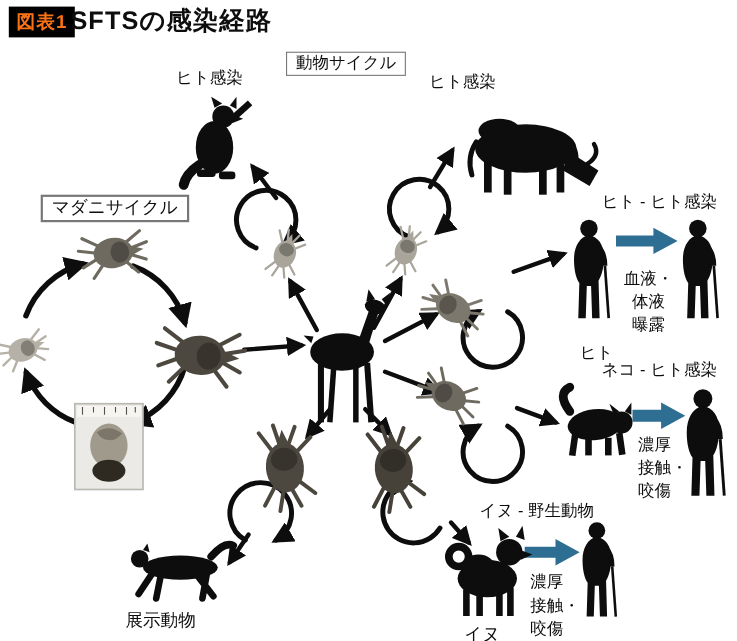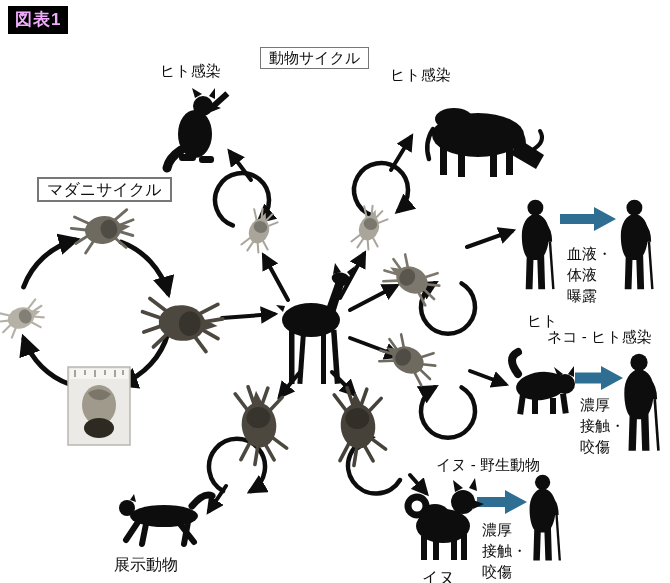--- a/index.html
+++ b/index.html
@@ -12,21 +12,21 @@
   #canvas{
     position:relative;width:670px;height:583px;background:var(--bg);
     font-family:"Liberation Sans", sans-serif;color:var(--ink);overflow:hidden;
   }
   #fig-svg{position:absolute;left:0;top:0;width:670px;height:583px;}
   .lbl{position:absolute;white-space:nowrap;color:var(--ink);line-height:1.2;}
   .f15{font-size:15px;}
   .f16{font-size:16px;}
   .boxed{border:1.5px solid var(--boxborder);padding:1px 8px;background:#fff;}
   .title-badge{
-    position:absolute;left:8px;top:6px;background:#000;color:#f0abfc;
+    position:absolute;left:8px;top:6px;background:#000;color:#f97316;
     font-size:17px;font-weight:bold;padding:2px 7px 3px 7px;letter-spacing:1px;
   }
   .fig-title{position:absolute;left:64px;top:3px;font-size:23px;font-weight:bold;letter-spacing:1px;}
   .route{position:absolute;font-size:15px;line-height:21px;color:var(--ink);}
 </style>
 </head>
 <body>
 
 <div id="canvas">
 
@@ -187,31 +187,33 @@
       <path d="M20,32 L8,50 M28,34 L24,54 M62,34 L76,52 M70,32 L66,54" stroke="var(--ink)" stroke-width="6" stroke-linecap="round" fill="none"></path>
     </g>
 
     <use href="#person" transform="translate(516,199) scale(0.97)"></use>
     <use href="#person" transform="translate(615,199) scale(0.97)"></use>
     <use href="#person" transform="translate(618,353) scale(1.05)"></use>
     <use href="#person" transform="translate(524,474) scale(0.93)"></use>
   </svg>
 
   <div class="title-badge">図表1</div>
+  <div class="fig-title">SFTSの感染経路</div>
 
   <div class="lbl boxed f16" style="left:37px;top:177px;border-width:2px;">マダニサイクル</div>
   <div class="lbl boxed f15" style="left:260px;top:47px;">動物サイクル</div>
 
   <div class="lbl f15" style="left:160px;top:62px;">ヒト感染</div>
   <div class="lbl f15" style="left:390px;top:66px;">ヒト感染</div>
   <div class="lbl f16" style="left:114px;top:555px;">展示動物</div>
   <div class="lbl f15" style="left:527px;top:292px;margin-top:20px;">ヒト</div>
   <div class="lbl f16" style="left:422px;top:568px;">イヌ</div>
 
-  <div class="route" style="left:567px;top:243px;">
+  <div class="lbl f15" style="left:547px;top:175px;">ヒト - ヒト感染</div>
+  <div class="route" style="left:567px;top:243px;text-align:center;">
     <div>血液・</div>
     <div>体液</div>
     <div>曝露</div>
   </div>
 
   <div class="lbl f15" style="left:547px;top:328px;">ネコ - ヒト感染</div>
   <div class="route" style="left:580px;top:394px;">
     <div>濃厚</div>
     <div>接触・</div>
     <div>咬傷</div>

